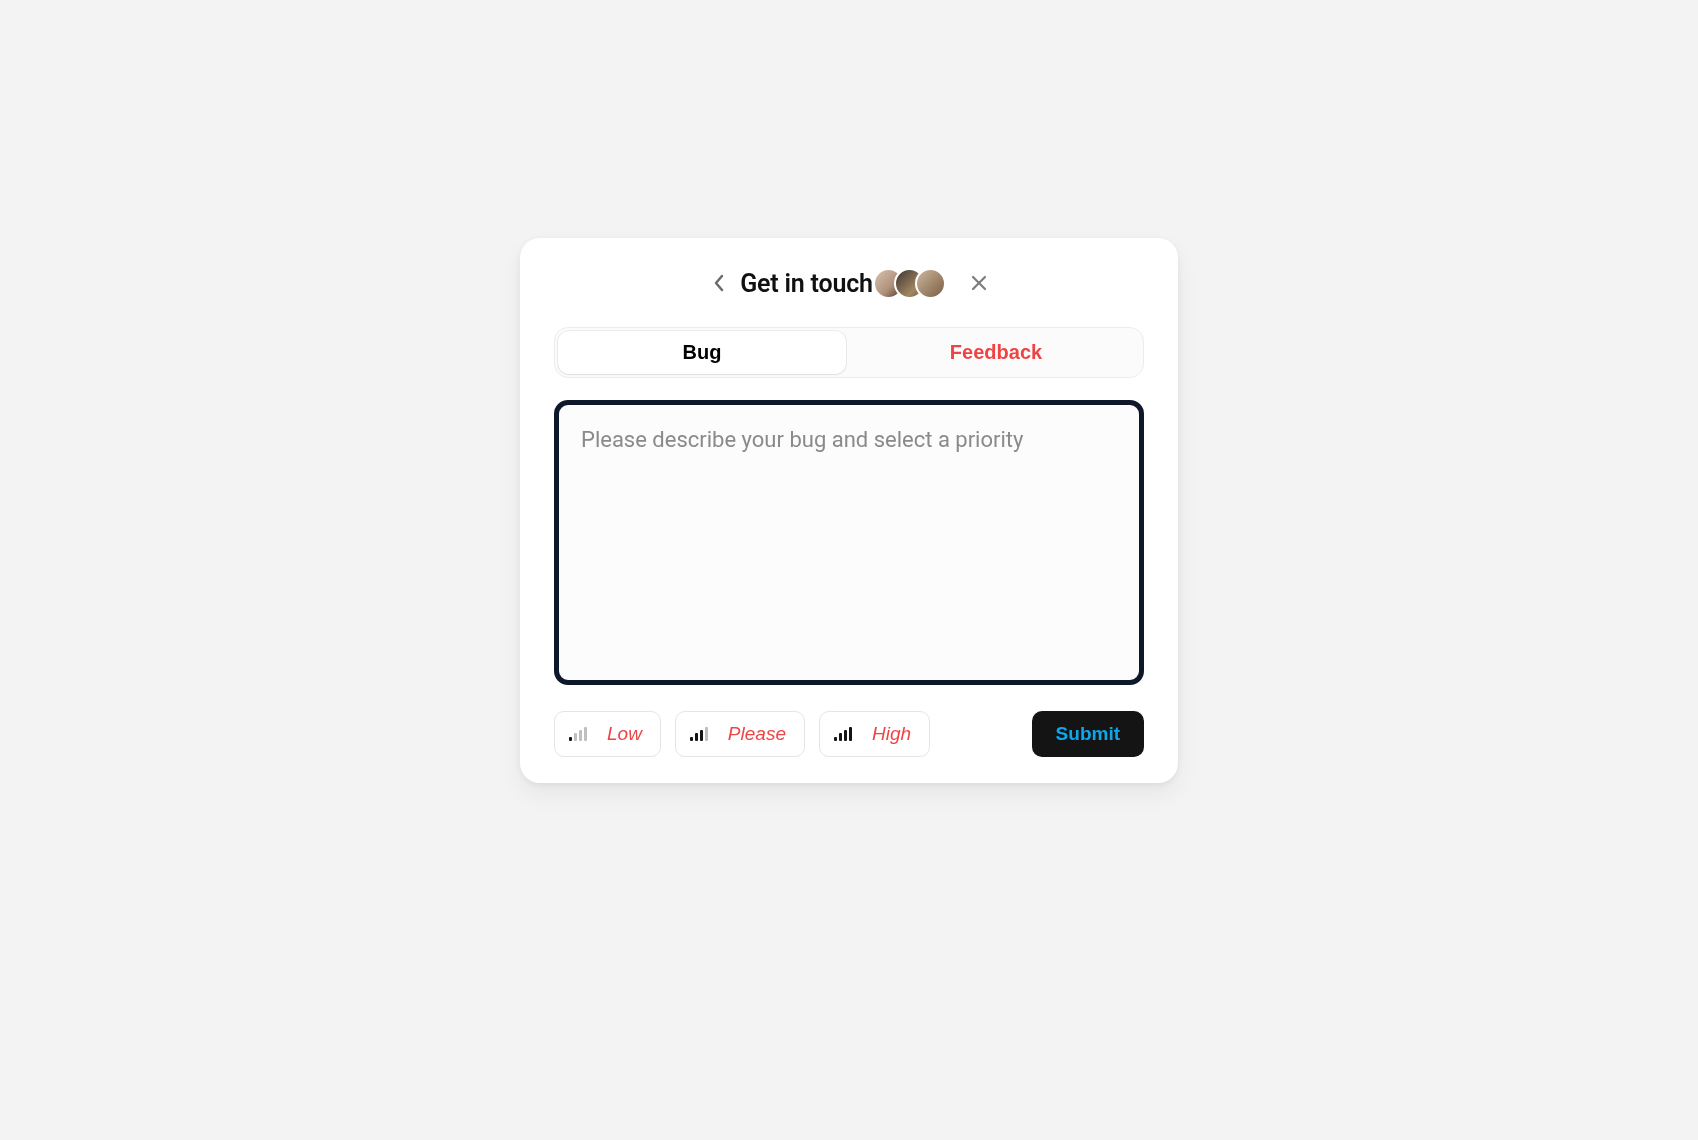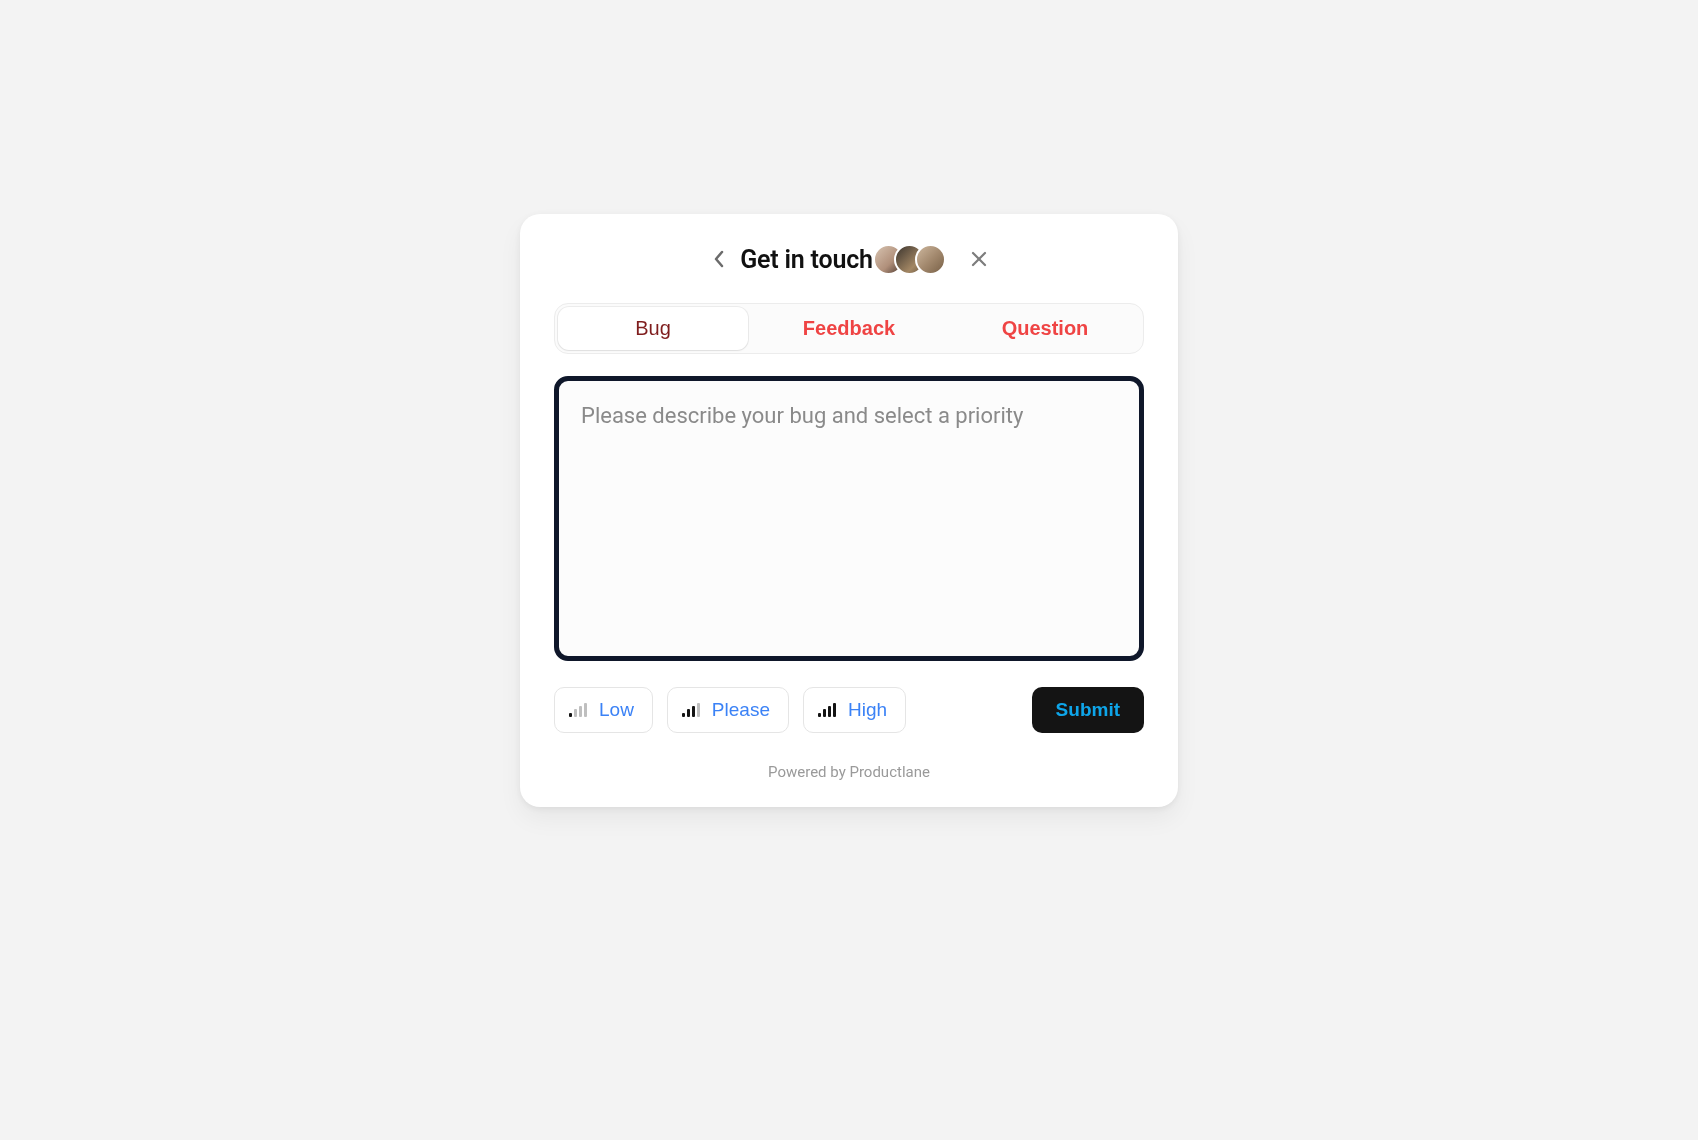--- a/index.html
+++ b/index.html
@@ -105,22 +105,22 @@
       border-radius: 11px;
       font-size: 20px;
       font-weight: 550;
       color: #ef4444;
       background: transparent;
       border: none;
       cursor: pointer;
     }
     .tab.active {
       background: #ffffff;
-      color: #7f1d1d;
-      font-weight: 400;
+      color: #000000;
+      font-weight: 700;
       box-shadow: 0 0 0 1px rgba(0,0,0,0.06), 0 1px 2px rgba(0,0,0,0.06);
     }
 
     .textarea {
       width: 100%;
       height: 285px;
       border: 5px solid #0f172a;
       background: #fcfcfc;
       border-radius: 14px;
       padding: 20px 22px;
@@ -139,30 +139,31 @@
       justify-content: space-between;
       margin-top: 22px;
     }
     .priority-group {
       display: flex;
       gap: 14px;
     }
     .priority-btn {
       display: flex;
       align-items: center;
-      gap: 12px;
+      gap: 20px;
       padding: 0 18px 0 14px;
       height: 46px;
       border: 1px solid #e5e5e5;
       border-radius: 10px;
       background: #ffffff;
       font-size: 19px;
       font-weight: 500;
-      color: #3b82f6;
-      cursor: pointer;
+      color: #ef4444;
+      cursor: pointer;
+      font-style: italic;
     }
     .bars { display: flex; align-items: flex-end; gap: 2px; height: 14px; }
     .bar { width: 3px; background: #141414; border-radius: 1px; }
     .bar.dim { background: #bfbfbf; }
 
     .submit-btn {
       height: 46px;
       padding: 0 24px;
       background: #141414;
       color: #0ea5e9;
@@ -204,21 +205,20 @@
             <line x1="3" y1="3" x2="15" y2="15"></line>
             <line x1="15" y1="3" x2="3" y2="15"></line>
           </svg>
       </button>
     </div>
   </div>
 
   <div class="tabs">
     <button class="tab active">Bug</button>
     <button class="tab">Feedback</button>
-    <button class="tab">Question</button>
   </div>
 
   <textarea class="textarea" placeholder="Please describe your bug and select a priority" style=""></textarea>
 
   <div class="footer">
     <div class="priority-group">
       <button class="priority-btn">
         <span class="bars">
           <span class="bar" style="height:4px"></span>
           <span class="bar dim" style="height:8px"></span>
@@ -242,14 +242,13 @@
           <span class="bar" style="height:8px"></span>
           <span class="bar" style="height:11px"></span>
           <span class="bar" style="height:14px"></span>
         </span>
         <span>High</span>
       </button>
     </div>
     <button class="submit-btn">Submit</button>
   </div>
 
-  <div class="powered">Powered by Productlane</div>
 </div>
 
 </body></html>

